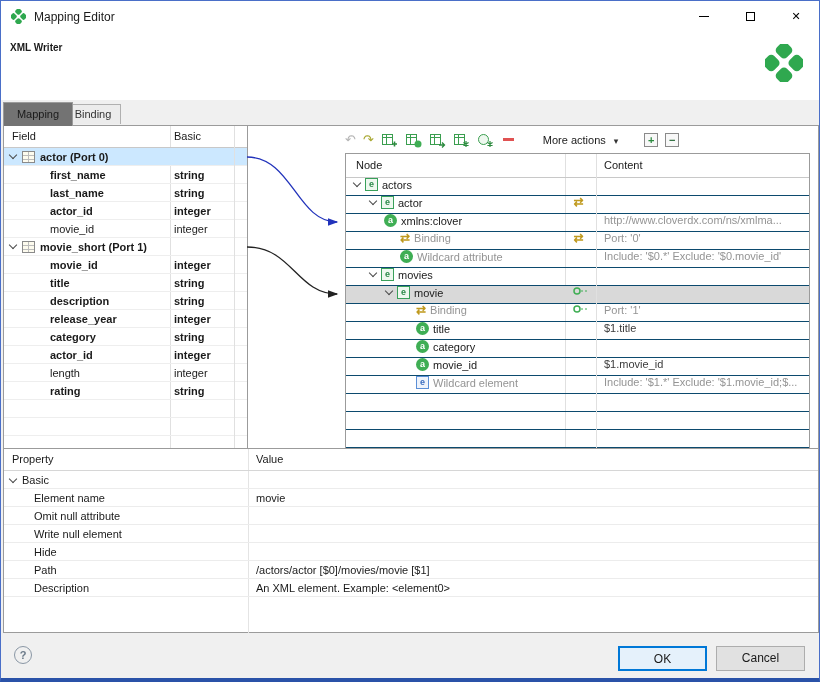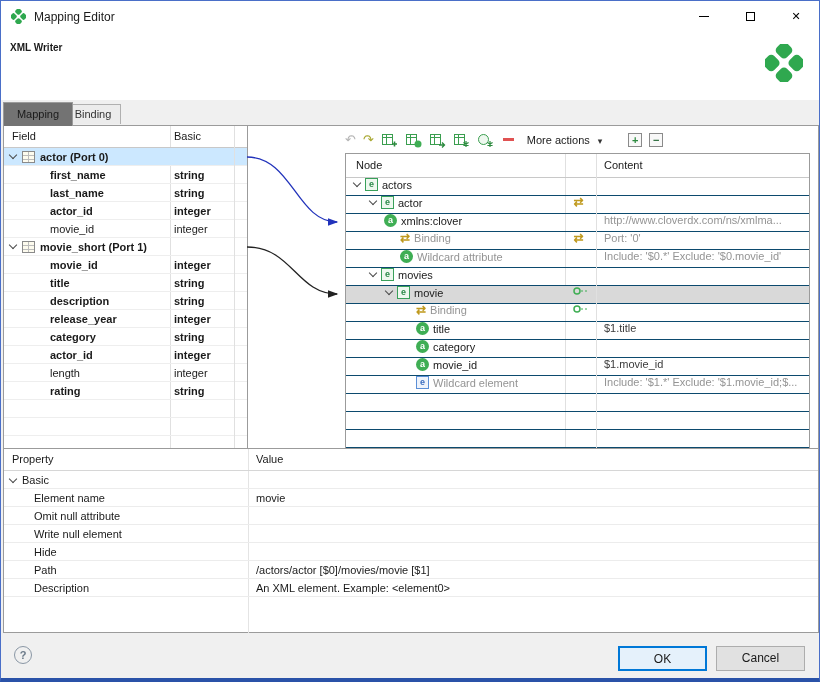--- a/index.html
+++ b/index.html
@@ -52,21 +52,21 @@
   .port-ico{flex:0 0 13px;width:13px;height:12px;margin-right:5px;border:1px solid #8a8a8a;background-color:#fdfbee;
             background-image:linear-gradient(#bdbdbd 0 0),linear-gradient(#bdbdbd 0 0),linear-gradient(#bdbdbd 0 0);
             background-size:100% 1px,100% 1px,1px 100%;background-position:0 3px,0 7px,5px 0;background-repeat:no-repeat}
 
   
   .toolbar{position:absolute;left:341px;top:2px;height:23px;display:flex;align-items:center;gap:7px}
   .tb{display:inline-flex;align-items:center;justify-content:center;height:18px}
   .undo-ico::before{content:"\21B6";font-size:13px;color:#b5b5b5}
   .redo-ico::before{content:"\21B7";font-size:13px;color:#a9a832}
   .minus-ico{width:11px;height:3px;background:#e05252;margin:0 2px}
-  .more-actions{display:inline-flex;align-items:center;gap:6px;margin-left:4px}
+  .more-actions{display:inline-flex;align-items:center;gap:6px;margin-left:20px}
   .dd::before{content:"\25BE";font-size:9px;color:#333;margin-left:2px}
   .boxbtn{width:14px;height:14px;border:1px solid #8a8a8a;background:#f8f8f8;font-size:11px;line-height:12px;text-align:center;font-weight:bold}
   .boxbtn.plus{color:#2c8a3f}
   .boxbtn.minusb{color:#2f6e3f}
   .tb-gap{width:12px}
 
   
   .tree{position:absolute;left:341px;top:27px;width:465px;height:295px;border:1px solid #9b9b9b;border-bottom:none;overflow:hidden}
   .tree::before{content:"";position:absolute;left:219px;top:0;bottom:0;width:1px;background:#e0e0e0}
   .tree::after{content:"";position:absolute;left:250px;top:0;bottom:0;width:1px;background:#e0e0e0}
@@ -358,20 +358,21 @@
         <span class="tnode lv3" style="padding-left:70px">
             <span class="bind-ico"></span>
             <span class="gray">Binding</span>
           </span>
         <span class="tmid">
             <svg width="16" height="10">
               <circle cx="4" cy="5" r="3" fill="none" stroke="#3fae54" stroke-width="1.5"></circle>
               <path d="M8 5h7" stroke="#3fae54" stroke-dasharray="2 2"></path>
             </svg>
           </span>
+        <span class="tcontent gray">Port: '1'</span>
       </div>
       <div class="trow">
         <span class="tnode lv3" style="padding-left:70px">
             <span class="a-ico"></span>
             <span>title</span>
           </span>
         <span class="tcontent dark">$1.title</span>
       </div>
       <div class="trow">
         <span class="tnode lv3" style="padding-left:70px">

